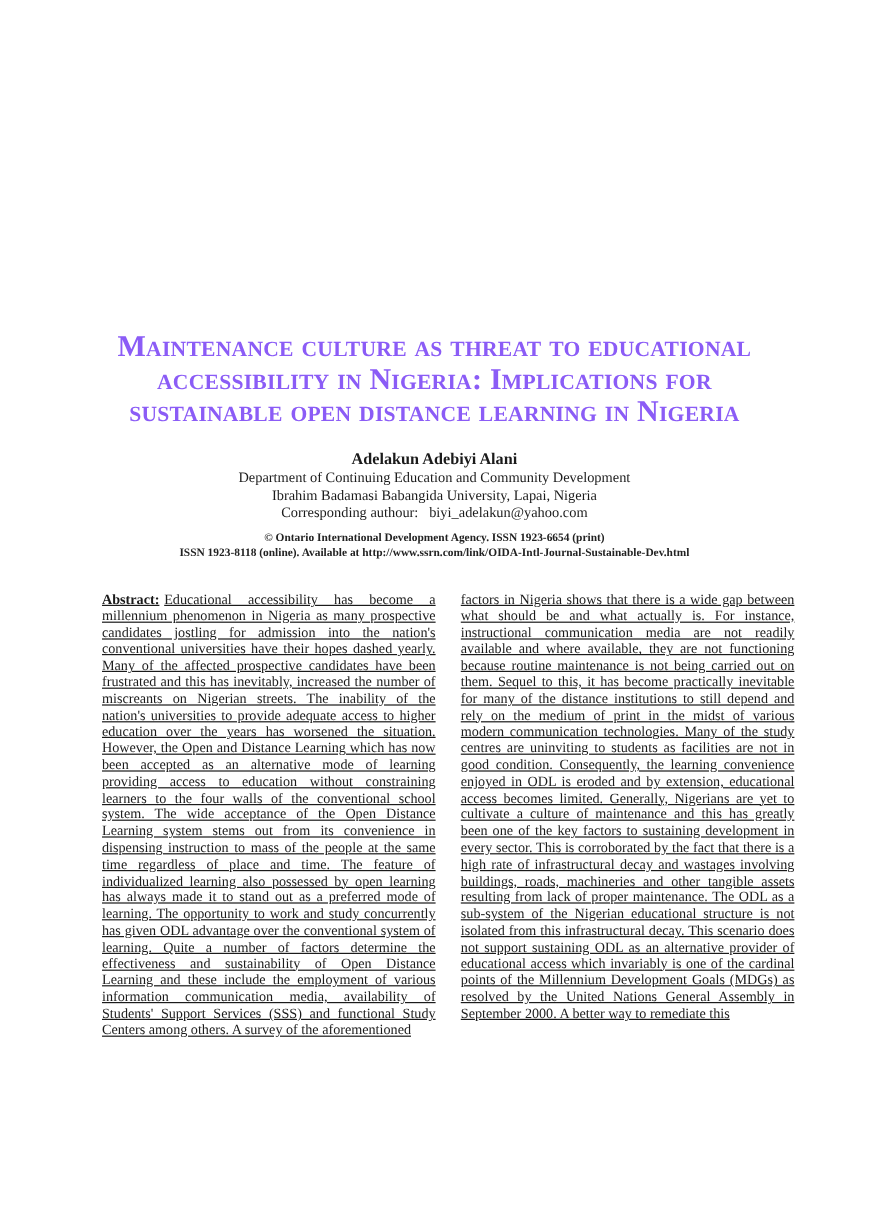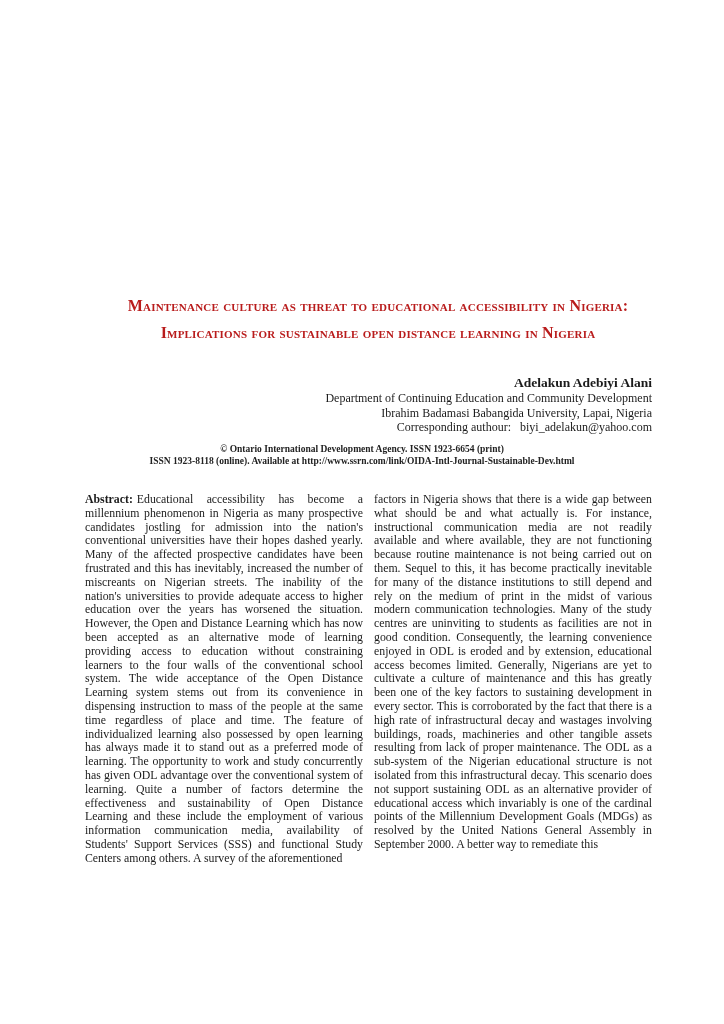--- a/index.html
+++ b/index.html
@@ -15,35 +15,35 @@
     color: #1b1b1b;
     font-family: "Liberation Serif", "DejaVu Serif", serif;
     overflow: hidden;
     box-sizing: border-box;
   }
   .paper-title {
     position: absolute;
     top: 276px;
     left: 72px;
     width: 580px;
-    margin: 16px;
+    margin: 0;
     text-align: center;
     font-variant: small-caps;
     font-weight: bold;
-    font-size: 16px;
+    font-size: 25px;
     line-height: 27px;
     letter-spacing: 0.2px;
-    color: #b91c1c;
+    color: #8b5cf6;
   }
   .author-block {
     position: absolute;
     top: 374px;
     left: 72px;
     width: 580px;
-    text-align: right;
+    text-align: center;
   }
   .author-name {
     font-weight: bold;
     font-size: 13.5px;
     line-height: 17px;
     margin: 0;
   }
   .author-line {
     font-size: 12px;
     line-height: 14.5px;
@@ -66,21 +66,22 @@
     margin: 0;
     color: #222222;
     font-weight: bold;
   }
   .abstract-columns {
     position: absolute;
     top: 493px;
     left: 85px;
     width: 577px;
     display: flex;
-    gap: 11px;
+    gap: 21px;
+    text-decoration: underline;
   }
   .abstract-col {
     width: 278px;
     font-size: 11.8px;
     line-height: 13.8px;
     text-align: justify;
     text-justify: inter-word;
   }
   .abstract-col p {
     margin: 0;

